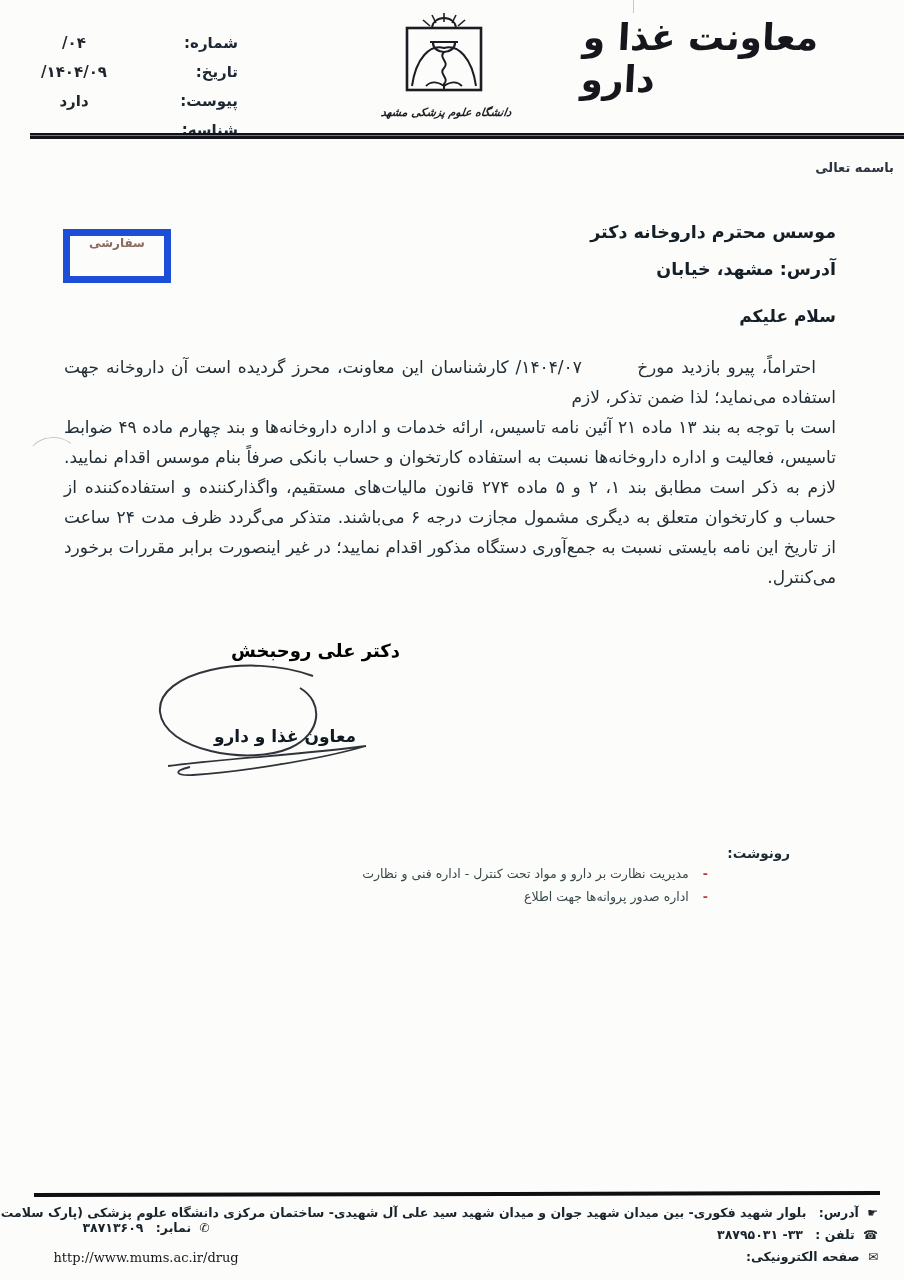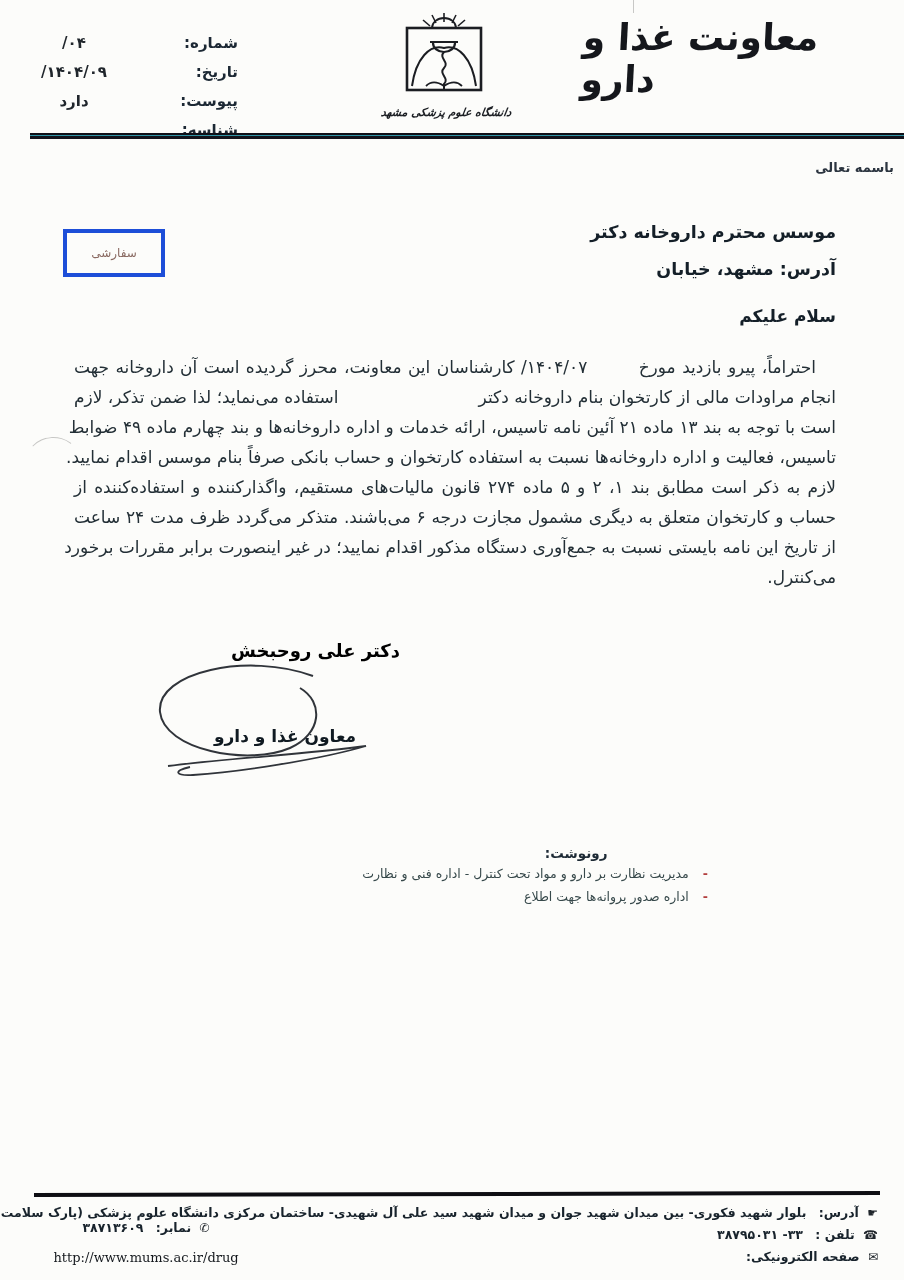--- a/index.html
+++ b/index.html
@@ -29,50 +29,50 @@
   .header-rule{position:absolute;left:30px;top:133px;width:874px;}
   .header-rule .r1{height:2px;background:#101018;}
   .header-rule .r2{height:1px;background:#2f93a4;}
   .header-rule .r3{height:2.5px;background:#14141c;}
   .top-tick{position:absolute;left:633px;top:0;width:1px;height:13px;background:#c8c8c6;}
   
   .bismillah{position:absolute;left:0;right:10px;top:160px;text-align:right;
     font-size:13px;font-weight:bold;color:#2c3540;}
   .stamp-box{
     position:absolute;left:63px;top:229px;width:94px;height:40px;
-    border:4px solid #1d4ed8;display:flex;align-items:center;justify-content:center;
-    font-size:12px;color:#8a6a62;
+    border:7px solid #1d4ed8;display:flex;justify-content:center;
+    font-size:12px;color:#8a6a62;font-weight:bold;
   }
   .recipient{position:absolute;right:68px;top:214px;direction:rtl;text-align:right;
     font-size:17.5px;font-weight:bold;color:#141f28;line-height:37px;}
   .salutation{position:absolute;right:68px;top:306px;direction:rtl;
     font-size:17px;font-weight:bold;color:#141f28;}
   
   .body{position:absolute;right:68px;left:64px;top:352px;direction:rtl;
-    font-size:17px;color:#232f36;line-height:30px;margin-left:10px;}
+    font-size:17px;color:#232f36;line-height:30px;}
   .bline{text-align:justify;text-align-last:justify;white-space:nowrap;}
   .bline.l1{padding-right:20px;}
   .bline.split{display:flex;justify-content:space-between;white-space:nowrap;}
   .bline.last{text-align:right;text-align-last:right;}
   .arc-artifact{
     position:absolute;left:26px;top:437px;width:52px;height:46px;
     border:1.5px solid #c7c7c5;border-radius:50%;
     border-bottom-color:transparent;border-left-color:transparent;border-right-color:transparent;
     transform:rotate(-4deg);
   }
   
   .signature{position:absolute;left:130px;top:632px;width:270px;height:150px;}
   .sig-name{position:absolute;right:0;left:20px;top:8px;text-align:right;direction:rtl;
     font-size:18px;font-weight:bold;color:#000000;}
   .sig-title{position:absolute;right:0;left:40px;top:46px;text-align:center;direction:rtl;
     font-size:17px;font-weight:bold;color:#101a22;margin-top:48px;}
   .sig-scribble{position:absolute;left:8px;top:22px;}
   
   .cc{position:absolute;right:114px;top:845px;direction:rtl;text-align:right;}
-  .cc-label{font-size:13.5px;font-weight:bold;color:#1d2a35;text-align:center;}
+  .cc-label{font-size:13.5px;font-weight:bold;color:#1d2a35;}
   .cc-item{display:flex;direction:rtl;align-items:baseline;margin-top:3px;
     padding-right:82px;font-size:12.5px;color:#37494b;line-height:20px;}
   .cc-dash{color:#b23e3e;font-weight:bold;margin-left:14px;}
   
   .footer-rule{position:absolute;left:34px;top:1192px;width:846px;height:3.5px;
     background:#0e0e13;transform:rotate(-0.12deg);}
   .footer-right{position:absolute;right:26px;top:1202px;width:700px;direction:rtl;
     text-align:right;font-size:12.5px;font-weight:bold;color:#18232c;line-height:21px;}
   .footer-right .frow{white-space:nowrap;}
   .f-icon{font-size:12px;margin-left:4px;color:#20262c;}
@@ -154,21 +154,20 @@
   <div class="recipient">
     <div>موسس محترم داروخانه دکتر</div>
     <div>آدرس: مشهد، خیابان</div>
   </div>
 
   <div class="salutation">سلام علیکم</div>
 
   <div class="body">
     <div class="bline l1">احتراماً، پیرو بازدید مورخ &nbsp;&nbsp;&nbsp;&nbsp;&nbsp;&nbsp; ۱۴۰۴/۰۷/ کارشناسان این معاونت، محرز گردیده است آن داروخانه جهت</div>
     <div class="bline split">
-      <span>انجام مراودات مالی از کارتخوان بنام داروخانه دکتر</span>
       <span>استفاده می‌نماید؛ لذا ضمن تذکر، لازم</span>
     </div>
     <div class="bline">است با توجه به بند ۱۳ ماده ۲۱ آئین نامه تاسیس، ارائه خدمات و اداره داروخانه‌ها و بند چهارم ماده ۴۹ ضوابط</div>
     <div class="bline">تاسیس، فعالیت و اداره داروخانه‌ها نسبت به استفاده کارتخوان و حساب بانکی صرفاً بنام موسس اقدام نمایید.</div>
     <div class="bline">لازم به ذکر است مطابق بند ۱، ۲ و ۵ ماده ۲۷۴ قانون مالیات‌های مستقیم، واگذارکننده و استفاده‌کننده از</div>
     <div class="bline">حساب و کارتخوان متعلق به دیگری مشمول مجازت درجه ۶ می‌باشند. متذکر می‌گردد ظرف مدت ۲۴ ساعت</div>
     <div class="bline">از تاریخ این نامه بایستی نسبت به جمع‌آوری دستگاه مذکور اقدام نمایید؛ در غیر اینصورت برابر مقررات برخورد</div>
     <div class="bline last">می‌کنترل.</div>
   </div>
 

